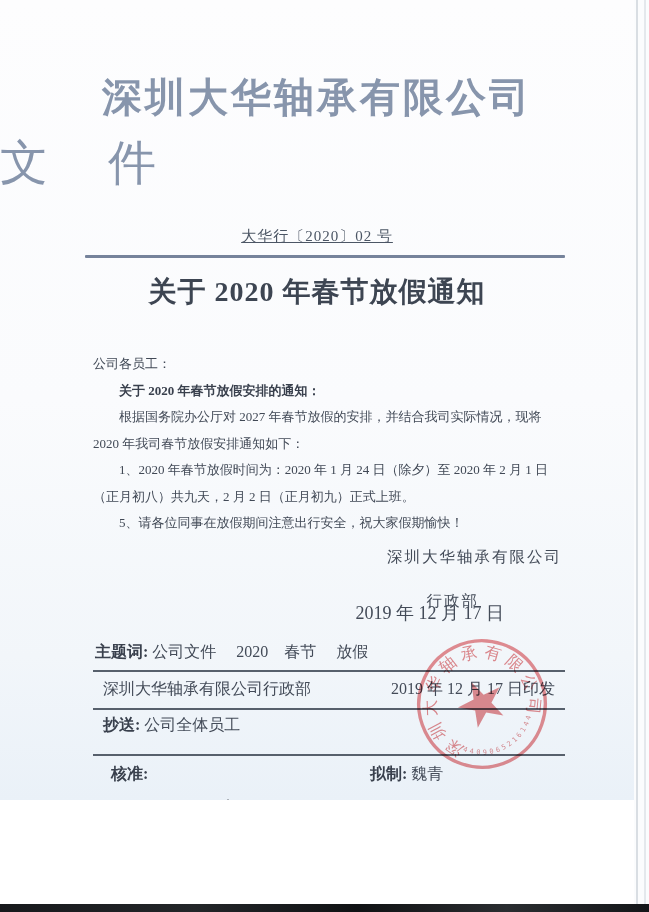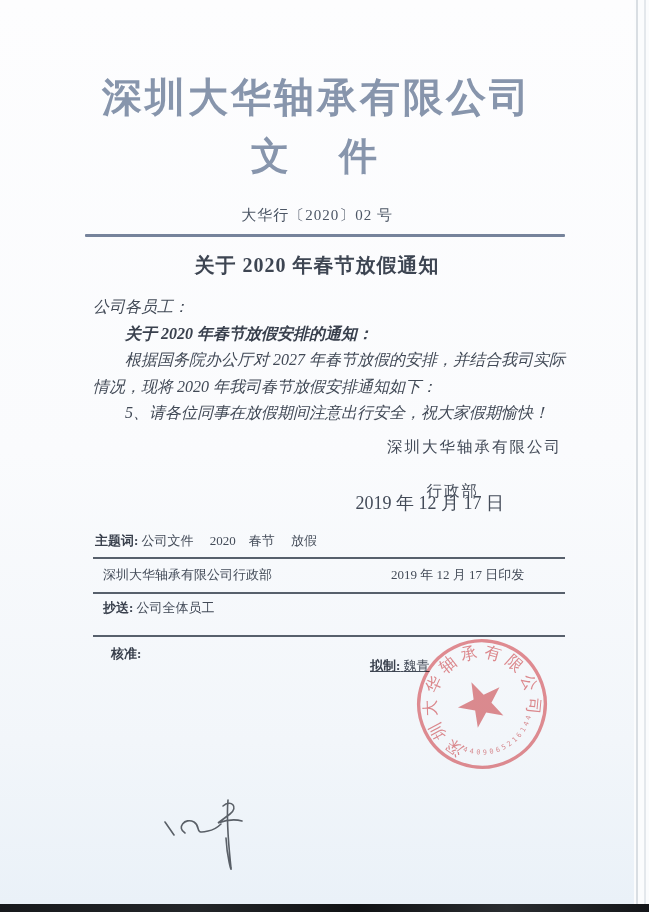--- a/index.html
+++ b/index.html
@@ -1,90 +1,91 @@
 <!DOCTYPE html>
 <html><head>
 <meta charset="utf-8">
 <style>
   * { margin:0; padding:0; box-sizing:border-box; }
   html,body { width:649px; height:912px; background:#ffffff; overflow:hidden;
     font-family:"Liberation Serif","DejaVu Serif",serif; }
   .stage { position:relative; width:649px; height:912px; background:#ffffff; }
 
   
-  .page { position:absolute; left:0; top:0; width:634px; height:904px;
+  .page { position:absolute; left:0; top:0; width:634px; height:800px;
     background:linear-gradient(180deg,#fdfdfe 0%,#fafbfd 50%,#f2f6fa 82%,#eaf1f8 100%);
     overflow:hidden; }
 
   
   .edge-gutter { position:absolute; top:0; right:0; width:15px; height:904px; background:#fbfcfd; }
   .edge-line-1 { position:absolute; top:0; left:636px; width:2px; height:904px; background:#d9dee3; }
   .edge-line-2 { position:absolute; top:0; left:644px; width:2px; height:904px; background:#e4e8ec; }
   .bottom-band { position:absolute; left:0; top:904px; width:649px; height:8px;
     background:linear-gradient(90deg,#17191c 0%,#232629 30%,#101214 55%,#2a2d30 78%,#141619 100%); }
 
   
   .org-title { margin-top:70px; text-align:center; font-size:40px; font-weight:600;
     letter-spacing:3px; color:#8795ac; }
-  .doc-type { margin-top:6px; text-align:center; font-size:38px; font-weight:700;
+  .doc-type { margin-top:6px; font-size:48px; font-weight:400;
     letter-spacing:6px; color:#8795ac; }
-  .doc-number { margin-top:24px; text-align:center; font-size:15px; color:#4c5665; letter-spacing:1px; }
+  .doc-number { margin-top:32px; text-align:center; font-size:15px; color:#4c5665; letter-spacing:1px;text-decoration:underline; }
   .red-rule { margin:9px 0 0 85px; width:480px; height:3px; background:#76839b; border-radius:1px; }
-  .notice-title { margin-top:15px; text-align:center; font-size:20px; font-weight:bold;
+  .notice-title { margin-top:15px; text-align:center; font-size:28px; font-weight:bold;
     color:#3d4552; letter-spacing:1px; }
 
   
-  .body-text { margin:15px 0 0 93px; width:473px; font-size:16px; line-height:26.5px;
-    color:#40капed; color:#414956;font-style:italic; }
+  .body-text { margin:40px 0 0 93px; width:473px; font-size:13px; line-height:26.5px;
+    color:#40капed; color:#414956; }
   .body-text p { text-indent:2em; }
   .body-text p.salutation { text-indent:0; }
   .body-text p.subject { font-weight:bold; color:#39404d; }
 
   
   .sign-area { position:relative; height:96px; }
   .sign-company { position:absolute; right:72px; top:10px; font-size:15.5px;
     letter-spacing:2px; color:#434b58; }
   .sign-dept { position:absolute; right:155px; top:54px; font-size:15.5px;
     letter-spacing:2px; color:#434b58; }
   .sign-date { position:absolute; right:130px; top:64px; font-size:18px; color:#434b58; }
 
   
   .seal { position:absolute; left:403px; top:625px; width:158px; height:158px;
     transform:rotate(-26deg); mix-blend-mode:multiply; opacity:.88; }
 
   
   .handwriting { position:absolute; left:140px; top:788px; width:170px; height:95px; }
 
   
-  .kw-table { margin:6px 0 0 93px; width:472px; font-size:13px; color:#434b58; }
+  .kw-table { margin:6px 0 0 93px; width:472px; font-size:16px; color:#434b58; }
   .kw-row { position:relative; padding:3px 2px 7px 2px; }
   .kw-label { font-weight:bold; color:#39404d; }
   .rule-dark { height:2px; background:#57606c; }
   .issuer-row { position:relative; padding:7px 2px 8px 10px; }
   .print-date { position:absolute; left:298px; top:7px; }
   .cc-row { padding:5px 2px 18px 10px; }
   .approve-row { position:relative; padding:8px 2px 8px 18px; }
-  .draft { position:absolute; left:277px; top:20px;text-decoration:underline; }
+  .draft { position:absolute; left:277px; top:8px; }
 </style>
 </head>
 <body>
 
 <div class="stage">
   <div class="page">
 
     <div class="org-title">深圳大华轴承有限公司</div>
     <div class="doc-type">文　件</div>
     <div class="doc-number">大华行〔2020〕02 号</div>
     <div class="red-rule"></div>
     <div class="notice-title">关于 2020 年春节放假通知</div>
 
     <div class="body-text">
       <p class="salutation">公司各员工：</p>
       <p class="subject">关于 2020 年春节放假安排的通知：</p>
       <p>根据国务院办公厅对 2027 年春节放假的安排，并结合我司实际情况，现将 2020 年我司春节放假安排通知如下：</p>
+      <p>1、2020 年春节放假时间为：2020 年 1 月 24 日（除夕）至 2020 年 2 月 1 日（正月初八）共九天，2 月 2 日（正月初九）正式上班。</p>
       <p>5、请各位同事在放假期间注意出行安全，祝大家假期愉快！</p>
     </div>
 
     <div class="sign-area">
       <div class="sign-company">深圳大华轴承有限公司</div>
       <div class="sign-dept">行政部</div>
       <div class="sign-date">2019 年 12 月 17 日</div>
     </div>
 
     <div class="kw-table">

